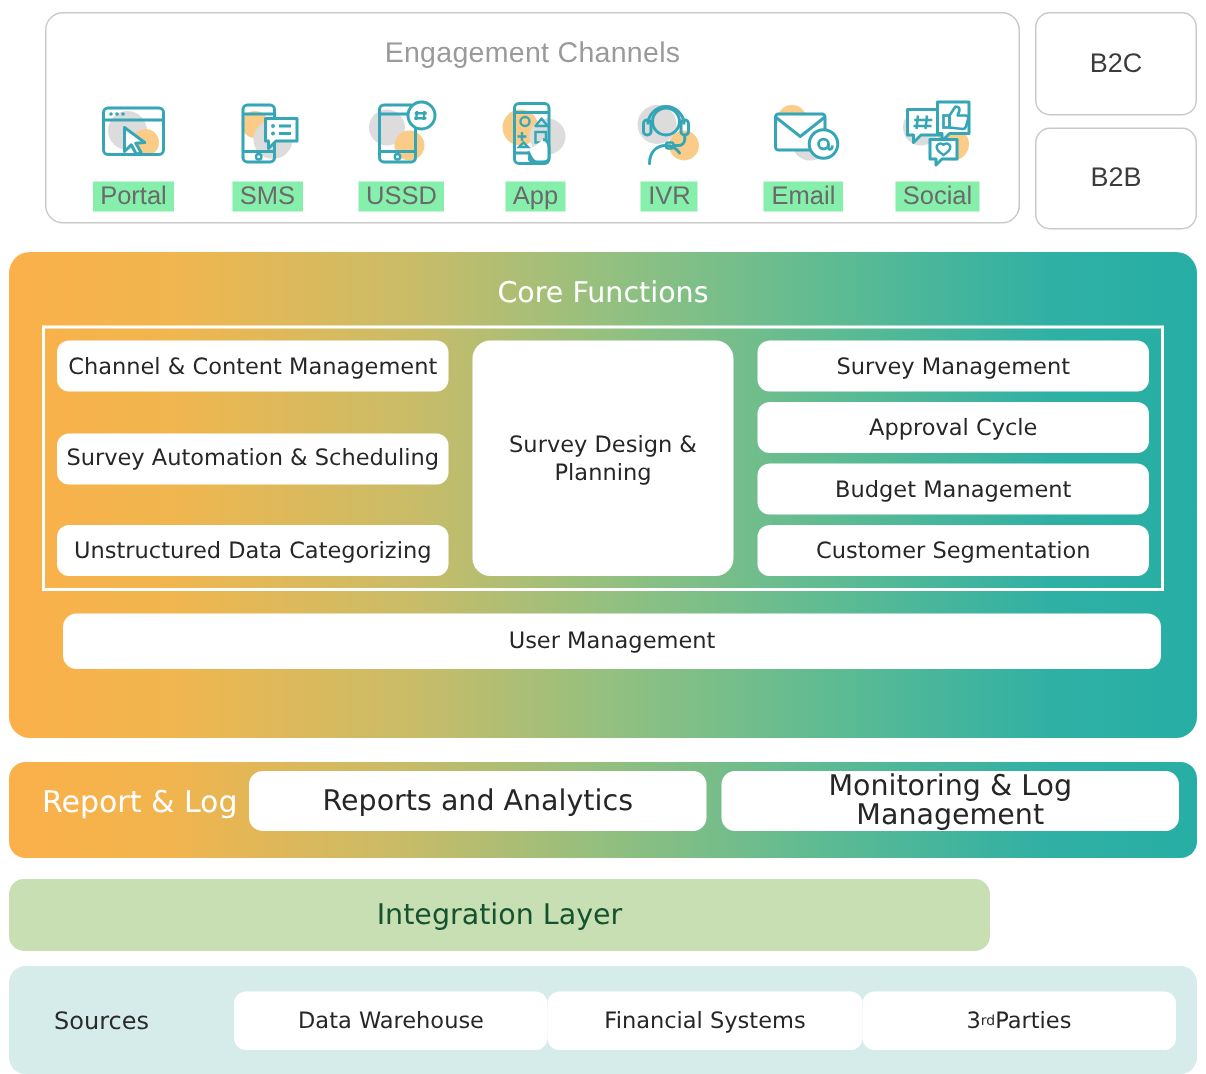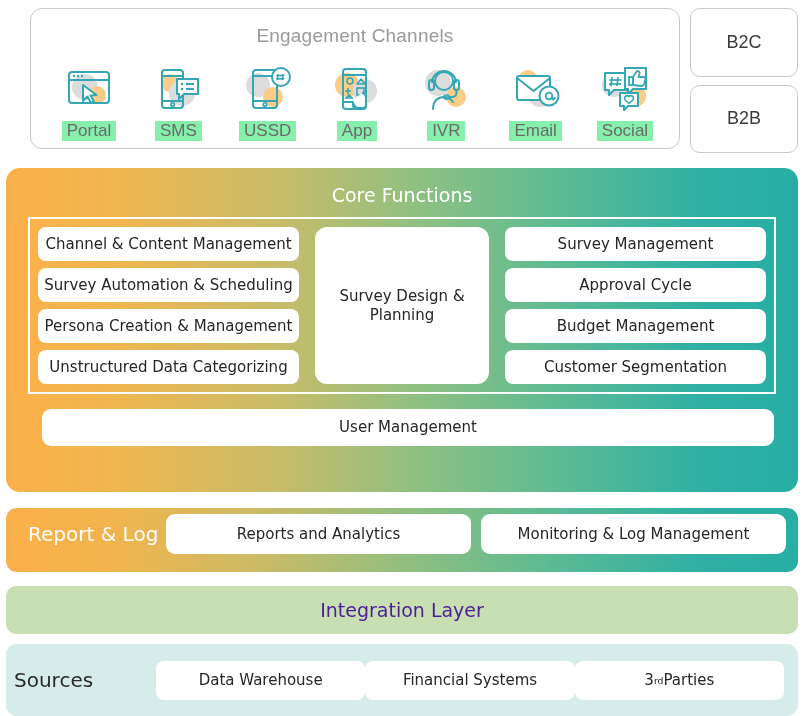--- a/index.html
+++ b/index.html
@@ -180,53 +180,53 @@
   }
   .report-cards {
     flex: 1 1 auto;
     display: flex;
     gap: 10px;
   }
   .report-cards .card {
     flex: 1 1 0;
     height: 40px;
     border-radius: 9px;
-    font-size: 15px;
+    font-size: 19px;
   }
 
   
   .integration {
     position: absolute;
     left: 6px; top: 586px;
-    width: 792px; height: 48px;
+    width: 654px; height: 48px;
     border-radius: 10px;
     background: #c8dfb4;
     display: flex;
     align-items: center;
     justify-content: center;
     font-size: 19px;
-    color: #4c1d95;
+    color: #14532d;
     font-family: "DejaVu Sans", sans-serif;
   }
 
   
   .sources {
     position: absolute;
     left: 6px; top: 644px;
     width: 792px; height: 72px;
     border-radius: 11px;
     background: #d6ecea;
     display: flex;
     align-items: center;
     padding: 0 14px 0 0;
   }
   .sources-label {
     flex: 0 0 150px;
-    padding-left: 8px;
-    font-size: 20px;
+    padding-left: 30px;
+    font-size: 16px;
     color: #2a2a2a;
     font-family: "DejaVu Sans", sans-serif;
   }
   .sources-cards {
     flex: 1 1 auto;
     display: flex;
   }
   .sources-cards .card {
     flex: 1 1 0;
     height: 39px;
@@ -385,21 +385,20 @@
   <div class="core">
     <div class="core-title">Core Functions</div>
 
     <div class="core-frame"></div>
 
     <div class="core-grid">
 
       <div class="col-side">
         <div class="card">Channel &amp; Content Management</div>
         <div class="card">Survey Automation &amp; Scheduling</div>
-        <div class="card">Persona Creation &amp; Management</div>
         <div class="card">Unstructured Data Categorizing</div>
       </div>
 
       <div class="col-center">
         <div class="card card-center">Survey Design &amp; Planning</div>
       </div>
 
       <div class="col-side">
         <div class="card">Survey Management</div>
         <div class="card">Approval Cycle</div>

